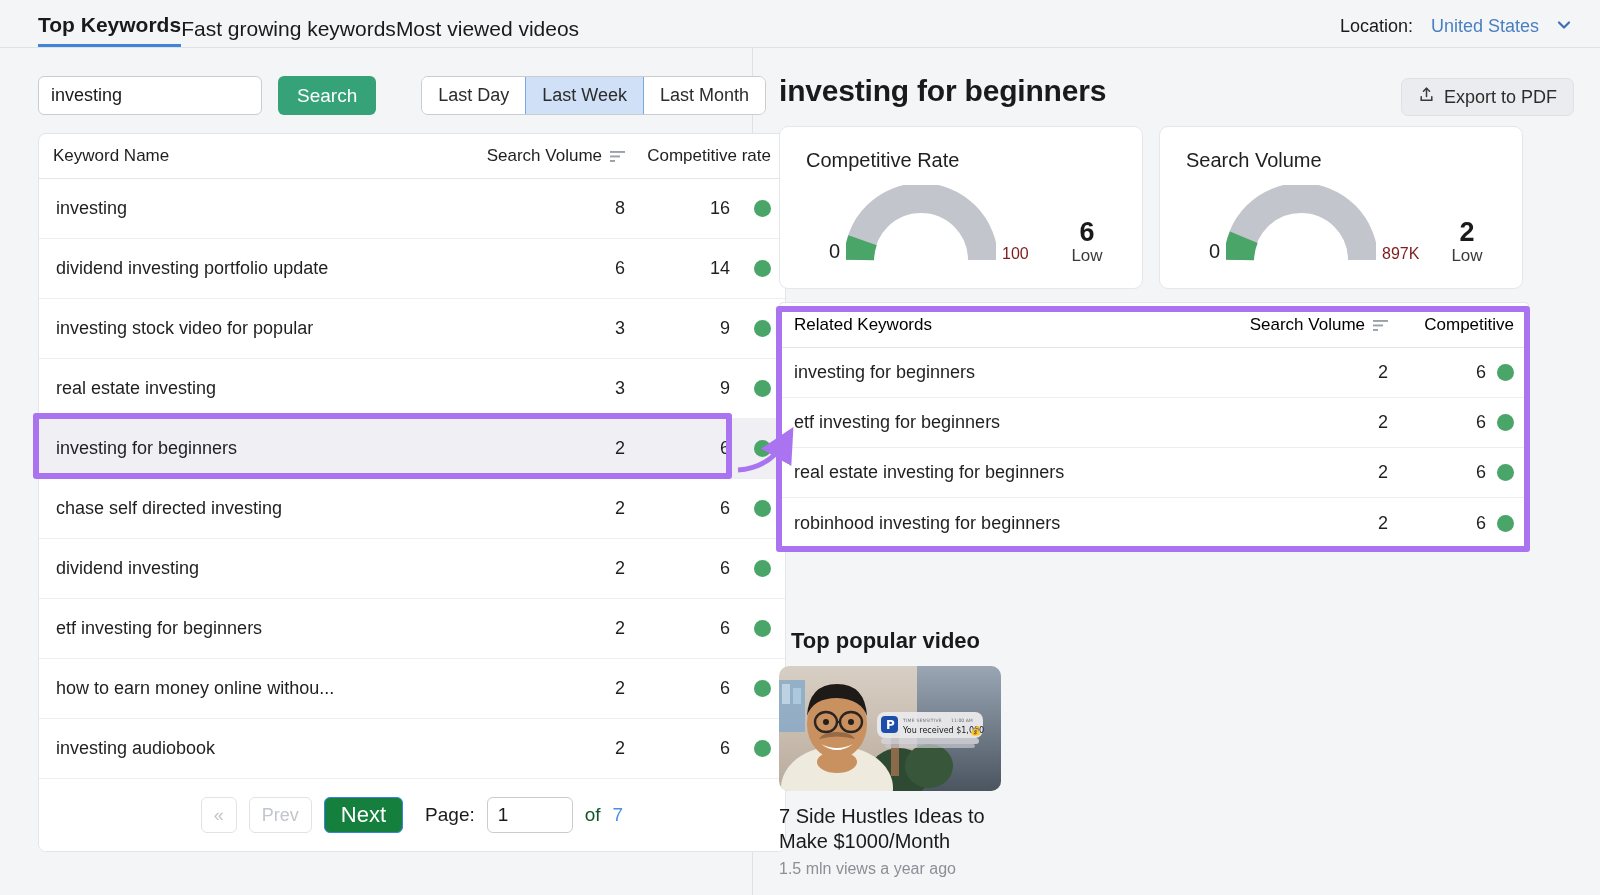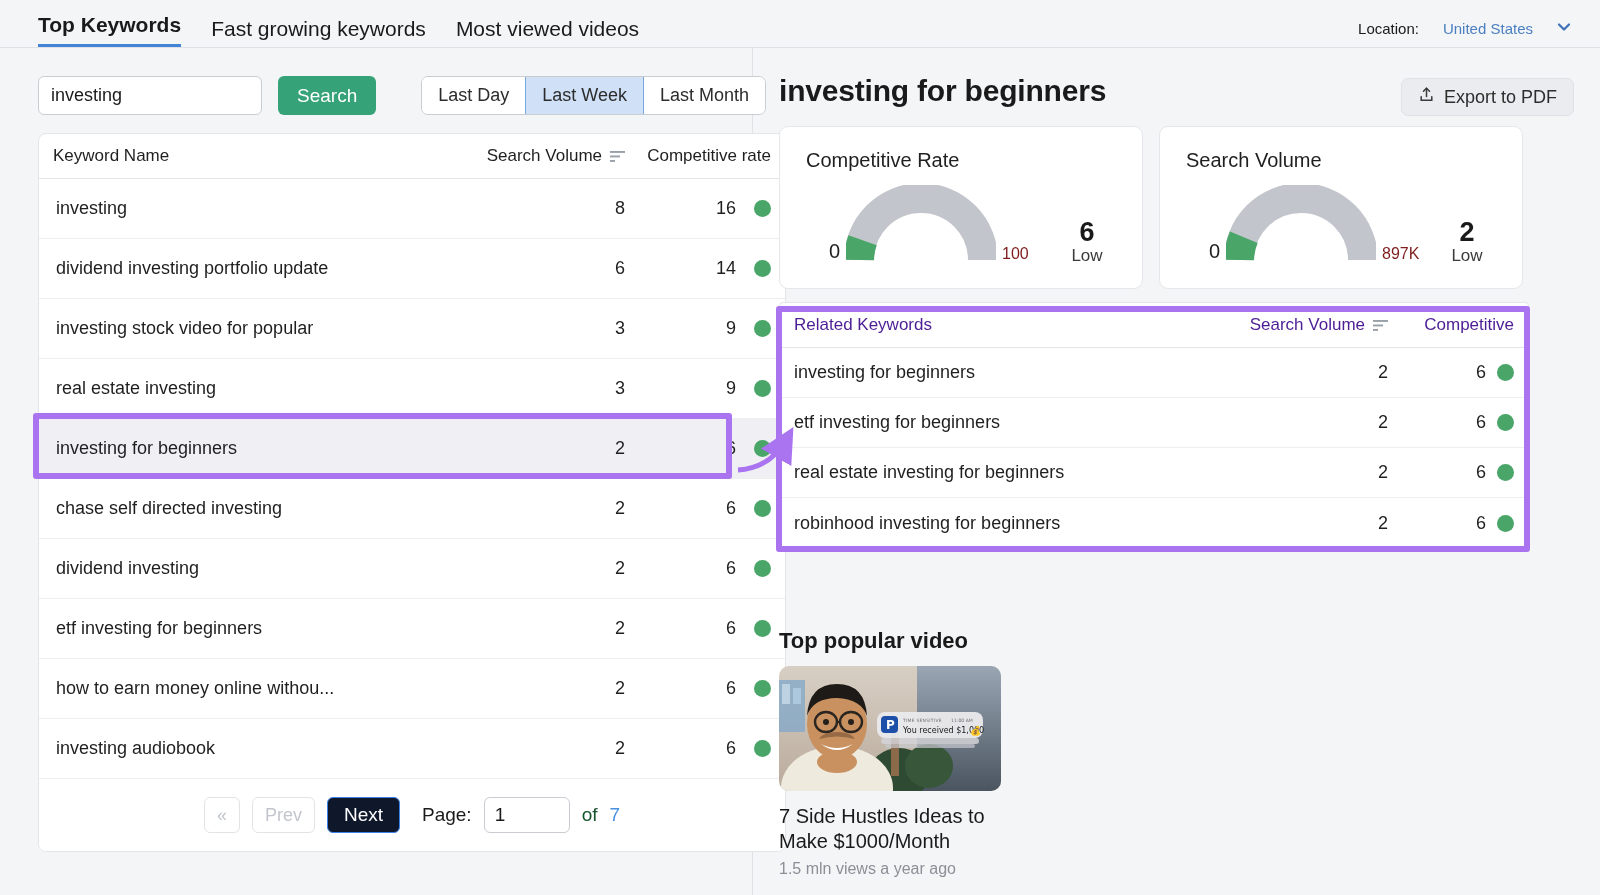--- a/index.html
+++ b/index.html
@@ -10,29 +10,29 @@
     color: #1a1a1a;
     overflow: hidden;
   }
 
   
   .topbar {
     position: absolute; top: 0; left: 0; width: 1600px; height: 48px;
     display: flex; align-items: flex-end;
     background: #f4f5f7;
   }
-  .tabs { display: flex; align-items: flex-end; padding-left: 38px; gap: 30px; }
+  .tabs { display: flex; align-items: flex-end; padding-left: 38px; }
   .tab {
     font-size: 21px; color: #1a1a1a; padding-bottom: 9px;
     cursor: pointer; white-space: nowrap; line-height: 1;
   }
   .tab.active { font-weight: bold; border-bottom: 4px solid #4285d6; }
   .loc {
     position: absolute; right: 30px; bottom: 11px;
-    display: flex; align-items: center; gap: 24px; font-size: 15px;
+    display: flex; align-items: center; gap: 18px; font-size: 18px;
   }
   .loc-label { color: #1a1a1a; }
   .loc-value { color: #4a7fc1; }
   .chev { width: 13px; height: 13px; position: relative; top: -2px; }
   .chev svg { display: block; }
 
   .hrule {
     position: absolute; top: 47px; left: 0; width: 1600px; height: 1px;
     background: #dfe1e6;
   }
@@ -89,37 +89,37 @@
     display: flex; align-items: center; height: 60px;
     border-bottom: 1px solid #eceef0; font-size: 18px; color: #1f1f1f;
     cursor: pointer;
   }
   .row:last-of-type { border-bottom: 1px solid #eceef0; justify-content: center; }
   .row.hl { background: #f0eff4; }
   .cell-name { flex: 1; padding-left: 17px; }
   .cell-vol { width: 175px; text-align: right; }
   .cell-rate {
     width: 160px; padding-right: 14px;
-    display: flex; align-items: center; justify-content: flex-end; gap: 18px;
+    display: flex; align-items: center; justify-content: flex-end; gap: 24px;
   }
   .dot { width: 17px; height: 17px; border-radius: 50%; background: #4aa568; flex: none; }
 
   .pager {
     height: 72px; display: flex; align-items: center; justify-content: center;
     gap: 12px; font-size: 19px; background: #fff;
   }
   .pg-btn {
     height: 36px; min-width: 36px; padding: 0 12px; border-radius: 6px;
     border: 1px solid #e1e3e6; background: #fff; color: #c2c6cc; font-size: 18px;
     display: flex; align-items: center; justify-content: center;
     font-family: "Liberation Sans", sans-serif; cursor: default;
   }
   .pg-btn.next {
-    background: #0f172a; color: #fff; border-color: #3b82e8; cursor: pointer;
-    padding: 0 16px; font-size: 19px;
+    background: #15803d; color: #fff; border-color: #3b82e8; cursor: pointer;
+    padding: 0 16px; font-size: 22px;
   }
   .pg-label { margin-left: 10px; color: #1a1a1a; }
   .pg-input {
     width: 86px; height: 36px; border: 1px solid #c9ccd1; border-radius: 6px;
     font-size: 19px; padding: 0 10px; font-family: "Liberation Sans", sans-serif;
     color: #1a1a1a; outline: none; background: #fff;
   }
   .pg-of { color: #14532d; }
   .pg-total { color: #4a90e2; }
 
@@ -152,39 +152,39 @@
   .gnum { font-size: 27px; font-weight: bold; line-height: 1.05; }
   .glab { font-size: 17px; color: #3a3a3a; }
 
   
   .rk {
     position: absolute; top: 254px; left: 26px; width: 750px;
     background: #fff; border: 1px solid #e3e5e8; border-radius: 4px; overflow: hidden;
   }
   .rk-head {
     display: flex; align-items: center; height: 45px; border-bottom: 1px solid #e3e5e8;
-    font-size: 17px; color: #4c1d95;
+    font-size: 17px; color: #000000;
   }
   .rk-th-name { flex: 1; padding-left: 14px; }
   .rk-th-vol { width: 210px; display: flex; align-items: center; justify-content: flex-end; gap: 8px; }
   .rk-th-comp { width: 140px; text-align: right; padding-right: 14px; }
   .rk-row {
     display: flex; align-items: center; height: 50px; border-bottom: 1px solid #eceef0;
     font-size: 18px; color: #1f1f1f; cursor: pointer;
   }
   .rk-row:last-child { border-bottom: none; }
   .rk-name { flex: 1; padding-left: 14px; }
   .rk-vol { width: 210px; text-align: right; }
   .rk-comp {
     width: 140px; padding-right: 14px; display: flex; align-items: center;
     justify-content: flex-end; gap: 11px;
   }
 
   
-  .vid-title { position: absolute; top: 580px; left: 26px; font-size: 22px; font-weight: bold; }
+  .vid-title { position: absolute; top: 580px; left: 38px; font-size: 22px; font-weight: bold; }
   .thumb {
     position: absolute; top: 618px; left: 26px; width: 222px; height: 125px;
     border-radius: 10px; overflow: hidden; cursor: pointer;
   }
   .vcap {
     position: absolute; top: 756px; left: 26px; width: 240px;
     font-size: 20px; line-height: 1.26; color: #1a1a1a; cursor: pointer;
   }
   .vmeta { position: absolute; top: 812px; left: 26px; font-size: 16px; color: #8b8f96; }
 

